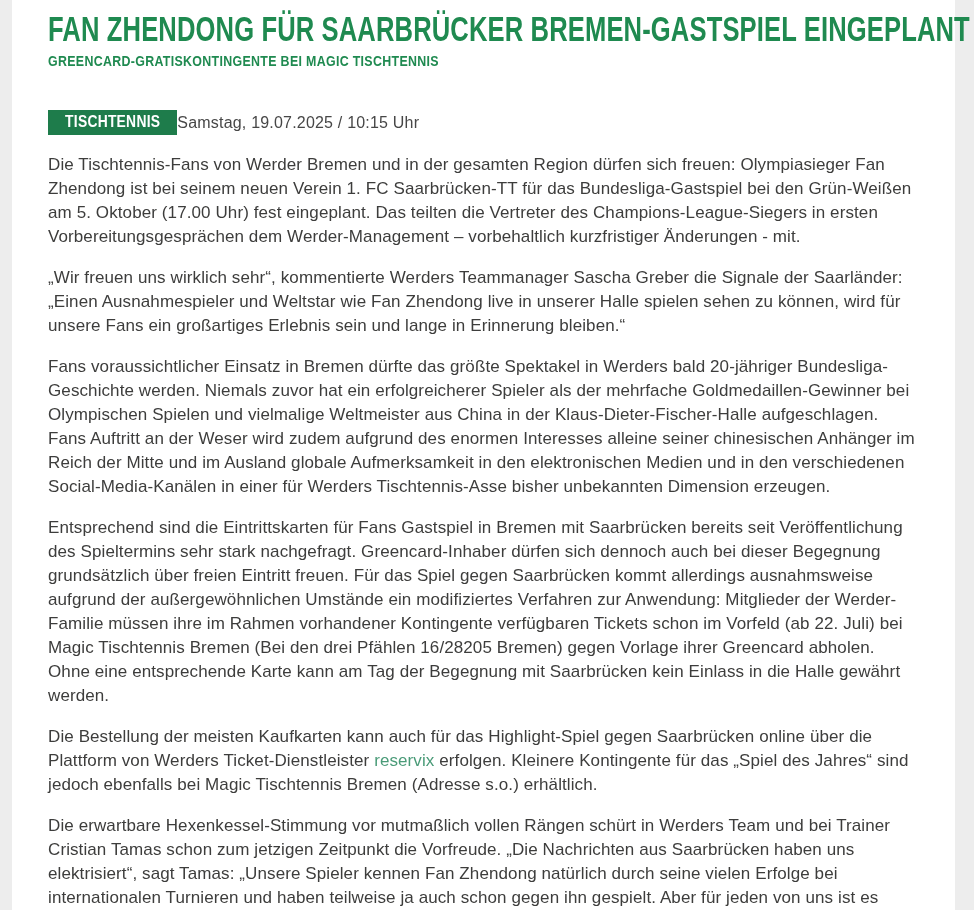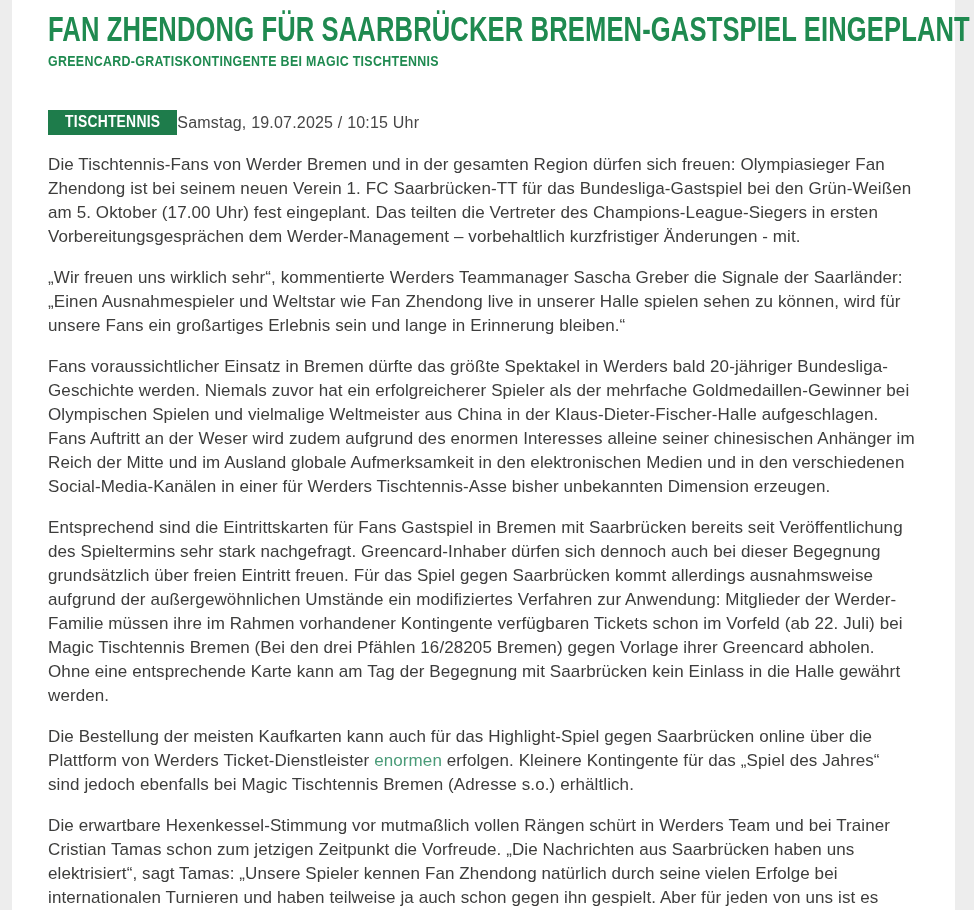--- a/index.html
+++ b/index.html
@@ -111,18 +111,18 @@
 
 
     <p class="body-p">Die Tischtennis-Fans von Werder Bremen und in der gesamten Region dürfen sich freuen: Olympiasieger Fan Zhendong ist bei seinem neuen Verein 1. FC Saarbrücken-TT für das Bundesliga-Gastspiel bei den Grün-Weißen am 5. Oktober (17.00 Uhr) fest eingeplant. Das teilten die Vertreter des Champions-League-Siegers in ersten Vorbereitungsgesprächen dem Werder-Management – vorbehaltlich kurzfristiger Änderungen - mit.</p>
 
     <p class="body-p">„Wir freuen uns wirklich sehr“, kommentierte Werders Teammanager Sascha Greber die Signale der Saarländer: „Einen Ausnahmespieler und Weltstar wie Fan Zhendong live in unserer Halle spielen sehen zu können, wird für unsere Fans ein großartiges Erlebnis sein und lange in Erinnerung bleiben.“</p>
 
     <p class="body-p">Fans voraussichtlicher Einsatz in Bremen dürfte das größte Spektakel in Werders bald 20-jähriger Bundesliga-Geschichte werden. Niemals zuvor hat ein erfolgreicherer Spieler als der mehrfache Goldmedaillen-Gewinner bei Olympischen Spielen und vielmalige Weltmeister aus China in der Klaus-Dieter-Fischer-Halle aufgeschlagen. Fans Auftritt an der Weser wird zudem aufgrund des enormen Interesses alleine seiner chinesischen Anhänger im Reich der Mitte und im Ausland globale Aufmerksamkeit in den elektronischen Medien und in den verschiedenen Social-Media-Kanälen in einer für Werders Tischtennis-Asse bisher unbekannten Dimension erzeugen.</p>
 
     <p class="body-p">Entsprechend sind die Eintrittskarten für Fans Gastspiel in Bremen mit Saarbrücken bereits seit Veröffentlichung des Spieltermins sehr stark nachgefragt. Greencard-Inhaber dürfen sich dennoch auch bei dieser Begegnung grundsätzlich über freien Eintritt freuen. Für das Spiel gegen Saarbrücken kommt allerdings ausnahmsweise aufgrund der außergewöhnlichen Umstände ein modifiziertes Verfahren zur Anwendung: Mitglieder der Werder-Familie müssen ihre im Rahmen vorhandener Kontingente verfügbaren Tickets schon im Vorfeld (ab 22. Juli) bei Magic Tischtennis Bremen (Bei den drei Pfählen 16/28205 Bremen) gegen Vorlage ihrer Greencard abholen. Ohne eine entsprechende Karte kann am Tag der Begegnung mit Saarbrücken kein Einlass in die Halle gewährt werden.</p>
 
-    <p class="body-p"><span>Die Bestellung der meisten Kaufkarten kann auch für das Highlight-Spiel gegen Saarbrücken online über die Plattform von Werders Ticket-Dienstleister </span><a class="inline-link" href="#">enormen</a><span>  erfolgen. Kleinere Kontingente für das „Spiel des Jahres“ sind jedoch ebenfalls bei Magic Tischtennis Bremen (Adresse s.o.) erhältlich.</span></p>
+    <p class="body-p"><span>Die Bestellung der meisten Kaufkarten kann auch für das Highlight-Spiel gegen Saarbrücken online über die Plattform von Werders Ticket-Dienstleister </span><a class="inline-link" href="#">reservix</a><span>  erfolgen. Kleinere Kontingente für das „Spiel des Jahres“ sind jedoch ebenfalls bei Magic Tischtennis Bremen (Adresse s.o.) erhältlich.</span></p>
 
     <p class="body-p">Die erwartbare Hexenkessel-Stimmung vor mutmaßlich vollen Rängen schürt in Werders Team und bei Trainer Cristian Tamas schon zum jetzigen Zeitpunkt die Vorfreude. „Die Nachrichten aus Saarbrücken haben uns elektrisiert“, sagt Tamas: „Unsere Spieler kennen Fan Zhendong natürlich durch seine vielen Erfolge bei internationalen Turnieren und haben teilweise ja auch schon gegen ihn gespielt. Aber für jeden von uns ist es trotzdem etwas ganz Besonderes, in unserer eigenen Halle gegen einen Superstar von diesem Kaliber</p>
 
   </div>
 </div>
 
 </body></html>

